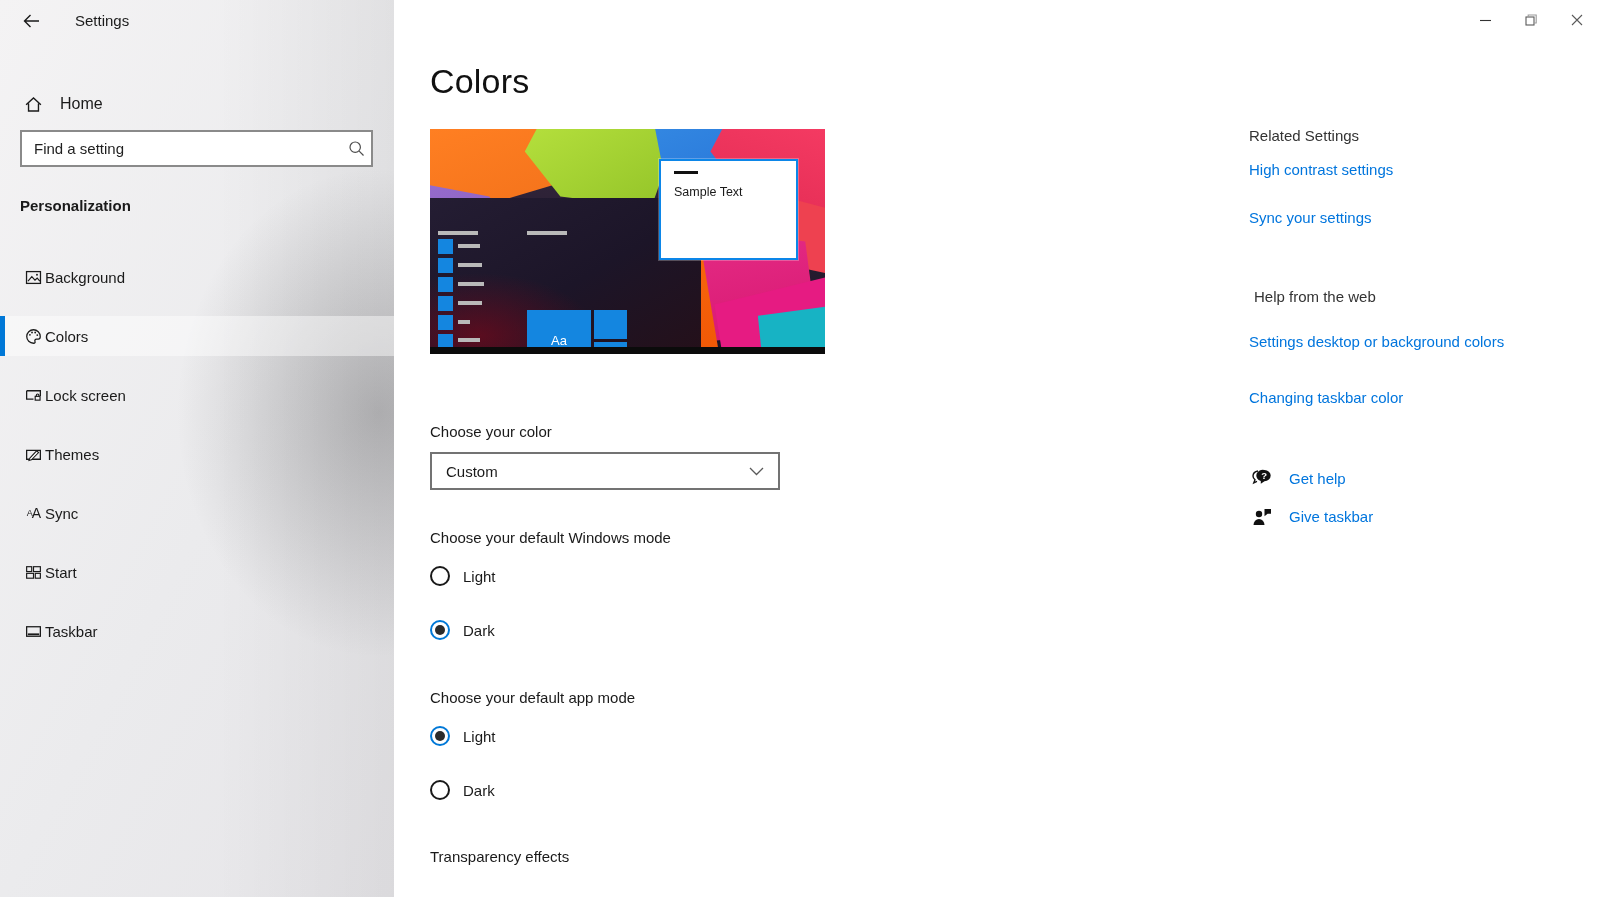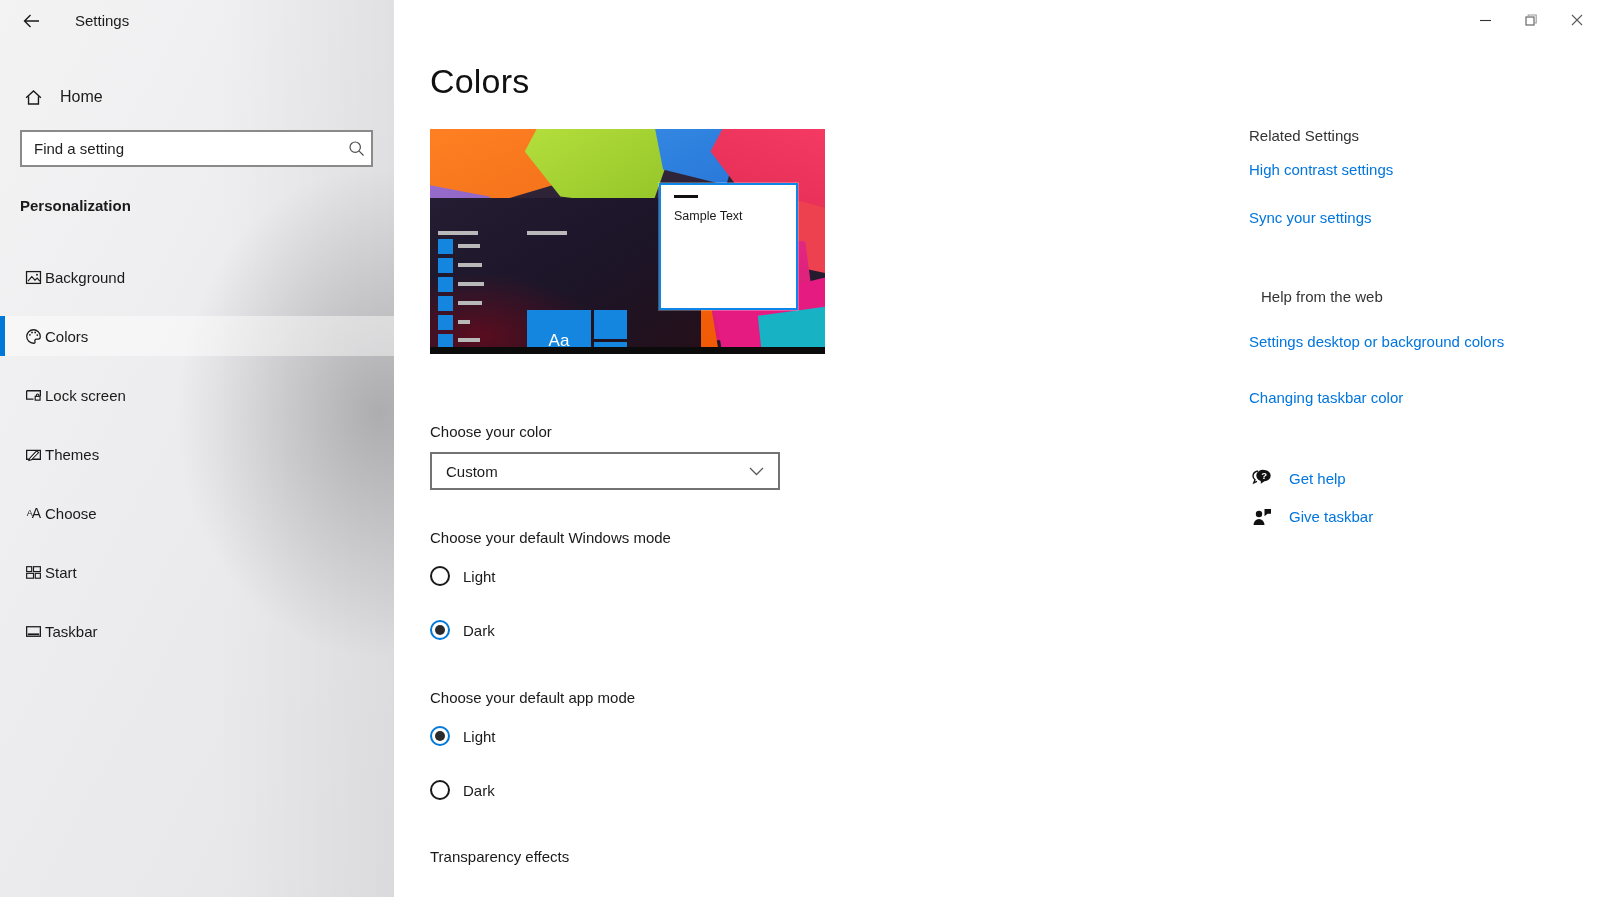--- a/index.html
+++ b/index.html
@@ -11,21 +11,21 @@
   .sidebar {
     position:absolute; left:0; top:0; width:394px; height:897px;
     background:
       radial-gradient(280px 340px at 96% 46%, rgba(30,30,32,0.26), rgba(30,30,32,0) 72%),
       linear-gradient(to right, rgba(0,0,0,0) 55%, rgba(0,0,0,0.05) 100%),
       linear-gradient(118deg, #f4f3f4 0%, #ebebed 55%, #e6e5e8 100%);
   }
   .back-btn { position:absolute; left:16px; top:8px; width:30px; height:26px;
     display:flex; align-items:center; justify-content:center; background:transparent; border:none; cursor:pointer; }
   .app-title { position:absolute; left:75px; top:12px; font-size:15px; color:#1b1b1b; }
-  .home-row { position:absolute; left:0; top:78px; width:100%; height:38px; display:flex; align-items:center; padding-left:24px; cursor:pointer; }
+  .home-row { position:absolute; left:0; top:85px; width:100%; height:38px; display:flex; align-items:center; padding-left:24px; cursor:pointer; }
   .home-row .nav-label { margin-left:17px; }
   .search-box { position:absolute; left:20px; top:130px; width:353px; height:37px;
     background:#fff; border:2px solid #8a8a8a; display:flex; align-items:center; }
   .search-box input { flex:1; border:none; outline:none; font-size:15px; color:#15803d;
     padding:0 8px 0 12px; background:transparent; font-family:"Liberation Sans",sans-serif; }
   .search-box input::placeholder { color:#1f1f1f; opacity:1; }
   .search-icon { width:30px; display:flex; justify-content:center; align-items:center; }
   .section-title { position:absolute; left:20px; top:197px; font-size:15px; font-weight:bold; }
   .nav { position:absolute; left:0; top:257px; width:100%; }
   .nav-item { position:relative; height:40px; margin-bottom:19px; display:flex; align-items:center;
@@ -59,23 +59,23 @@
   .u-orange-b    { clip-path:polygon(45% 50%, 68% 46%, 73% 98%, 48% 100%); background:linear-gradient(185deg,#ff7716,#ef5504); }
   .u-teal        { clip-path:polygon(83% 83%, 100% 79%, 100% 100%, 84% 100%); background:#17b3c4; }
 
   .mini-start { position:absolute; left:0; top:69px; width:271px; height:150px;
     background:
       radial-gradient(170px 90px at 18% 92%, rgba(124,8,26,0.65), rgba(124,8,26,0) 70%),
       linear-gradient(150deg, #241d33 0%, #1c1528 55%, #24101a 100%); }
   .rail-line { position:absolute; background:#b9b9b9; }
   .tile { position:absolute; background:#1486e0; }
   .start-tile-label { position:absolute; left:97px; top:112px; width:64px; height:61px;
-    display:flex; align-items:center; justify-content:center; color:#fff; font-size:17px; }
+    display:flex; align-items:center; justify-content:center; color:#fff; font-size:13px; }
   .mini-taskbar { position:absolute; left:0; bottom:0; width:100%; height:7px; background:#0b0b0b; }
-  .sample-window { position:absolute; left:229px; top:54px; width:139px; height:127px;
+  .sample-window { position:absolute; left:229px; top:30px; width:139px; height:101px;
     background:#fff; border:2px solid #0c86e8; box-shadow:0 0 0 1px rgba(255,255,255,0.25); }
   .sample-dash { position:absolute; left:13px; top:10px; width:24px; height:3px; background:#111; }
   .sample-text { position:absolute; left:13px; top:24px; font-size:12.5px; color:#1a1a1a; }
 
   
   .field-label { position:absolute; left:36px; font-size:15px; }
   .dropdown { position:absolute; left:36px; top:452px; width:350px; height:38px;
     background:#fff; border:2px solid #737373; display:flex; align-items:center;
     padding:0 14px; cursor:pointer; }
   .dropdown-value { flex:1; font-size:15px; }
@@ -171,21 +171,21 @@
           <svg width="19" height="19" viewBox="0 0 18 18">
               <path d="M2.5 5 h13 v8.5 h-13 z" stroke="#1a1a1a" stroke-width="1.2" fill="none"></path>
               <path d="M5.5 12.5 l6.5-7 1.8 1.6 -6.7 6.9 -2.4 .7 z" stroke="#1a1a1a" stroke-width="1" fill="#fff"></path>
             </svg>
         </span>
         <span class="nav-label">Themes</span>
       </div>
 
       <div class="nav-item">
         <span class="nav-ico fonts-glyph"><sup>A</sup>A</span>
-        <span class="nav-label">Choose</span>
+        <span class="nav-label">Sync</span>
       </div>
 
       <div class="nav-item">
         <span class="nav-ico">
           <svg width="19" height="19" viewBox="0 0 18 18">
               <rect x="2.5" y="3.5" width="4.8" height="4.6" stroke="#1a1a1a" stroke-width="1.1" fill="none"></rect>
               <rect x="9" y="3.5" width="6.5" height="4.6" stroke="#1a1a1a" stroke-width="1.1" fill="none"></rect>
               <rect x="2.5" y="9.8" width="6.5" height="4.6" stroke="#1a1a1a" stroke-width="1.1" fill="none"></rect>
               <rect x="10.7" y="9.8" width="4.8" height="4.6" stroke="#1a1a1a" stroke-width="1.1" fill="none"></rect>
             </svg>
@@ -302,21 +302,21 @@
       <span class="radio-label">Dark</span>
     </div>
 
     <div class="field-label" style="top:848px">Transparency effects</div>
 
     <div class="right-col">
       <div class="rc-title pos" style="left:0;top:0">Related Settings</div>
       <a class="rc-link pos" style="left:0;top:31px">High contrast settings</a>
       <a class="rc-link pos" style="left:0;top:79px">Sync your settings</a>
 
-      <div class="rc-title pos" style="left:12px;top:161px">Help from the web</div>
+      <div class="rc-title pos" style="left:5px;top:161px">Help from the web</div>
       <a class="rc-link pos" style="left:0;top:203px;width:268px">Settings desktop or background colors</a>
       <a class="rc-link pos" style="left:0;top:259px">Changing taskbar color</a>
 
       <div class="support-row" style="left:0;top:340px">
         <span class="support-ico">
           <svg width="24" height="22" viewBox="0 0 24 22">
               <path d="M8 3 a6 5.2 0 0 0 -5 5 a6 5.2 0 0 0 2 3.8 l-1.2 3 3.2-1.4" stroke="#111" stroke-width="1.4" fill="none"></path>
               <path d="M14.5 2 a6.2 5.6 0 0 1 0 11.2 l-3.7 2.6 0-2.8 a6.2 5.6 0 0 1 3.7-11 z" fill="#111"></path>
               <text x="14.2" y="11" font-size="9.5" font-weight="bold" fill="#fff" text-anchor="middle" font-family="Liberation Sans, sans-serif">?</text>
             </svg>

